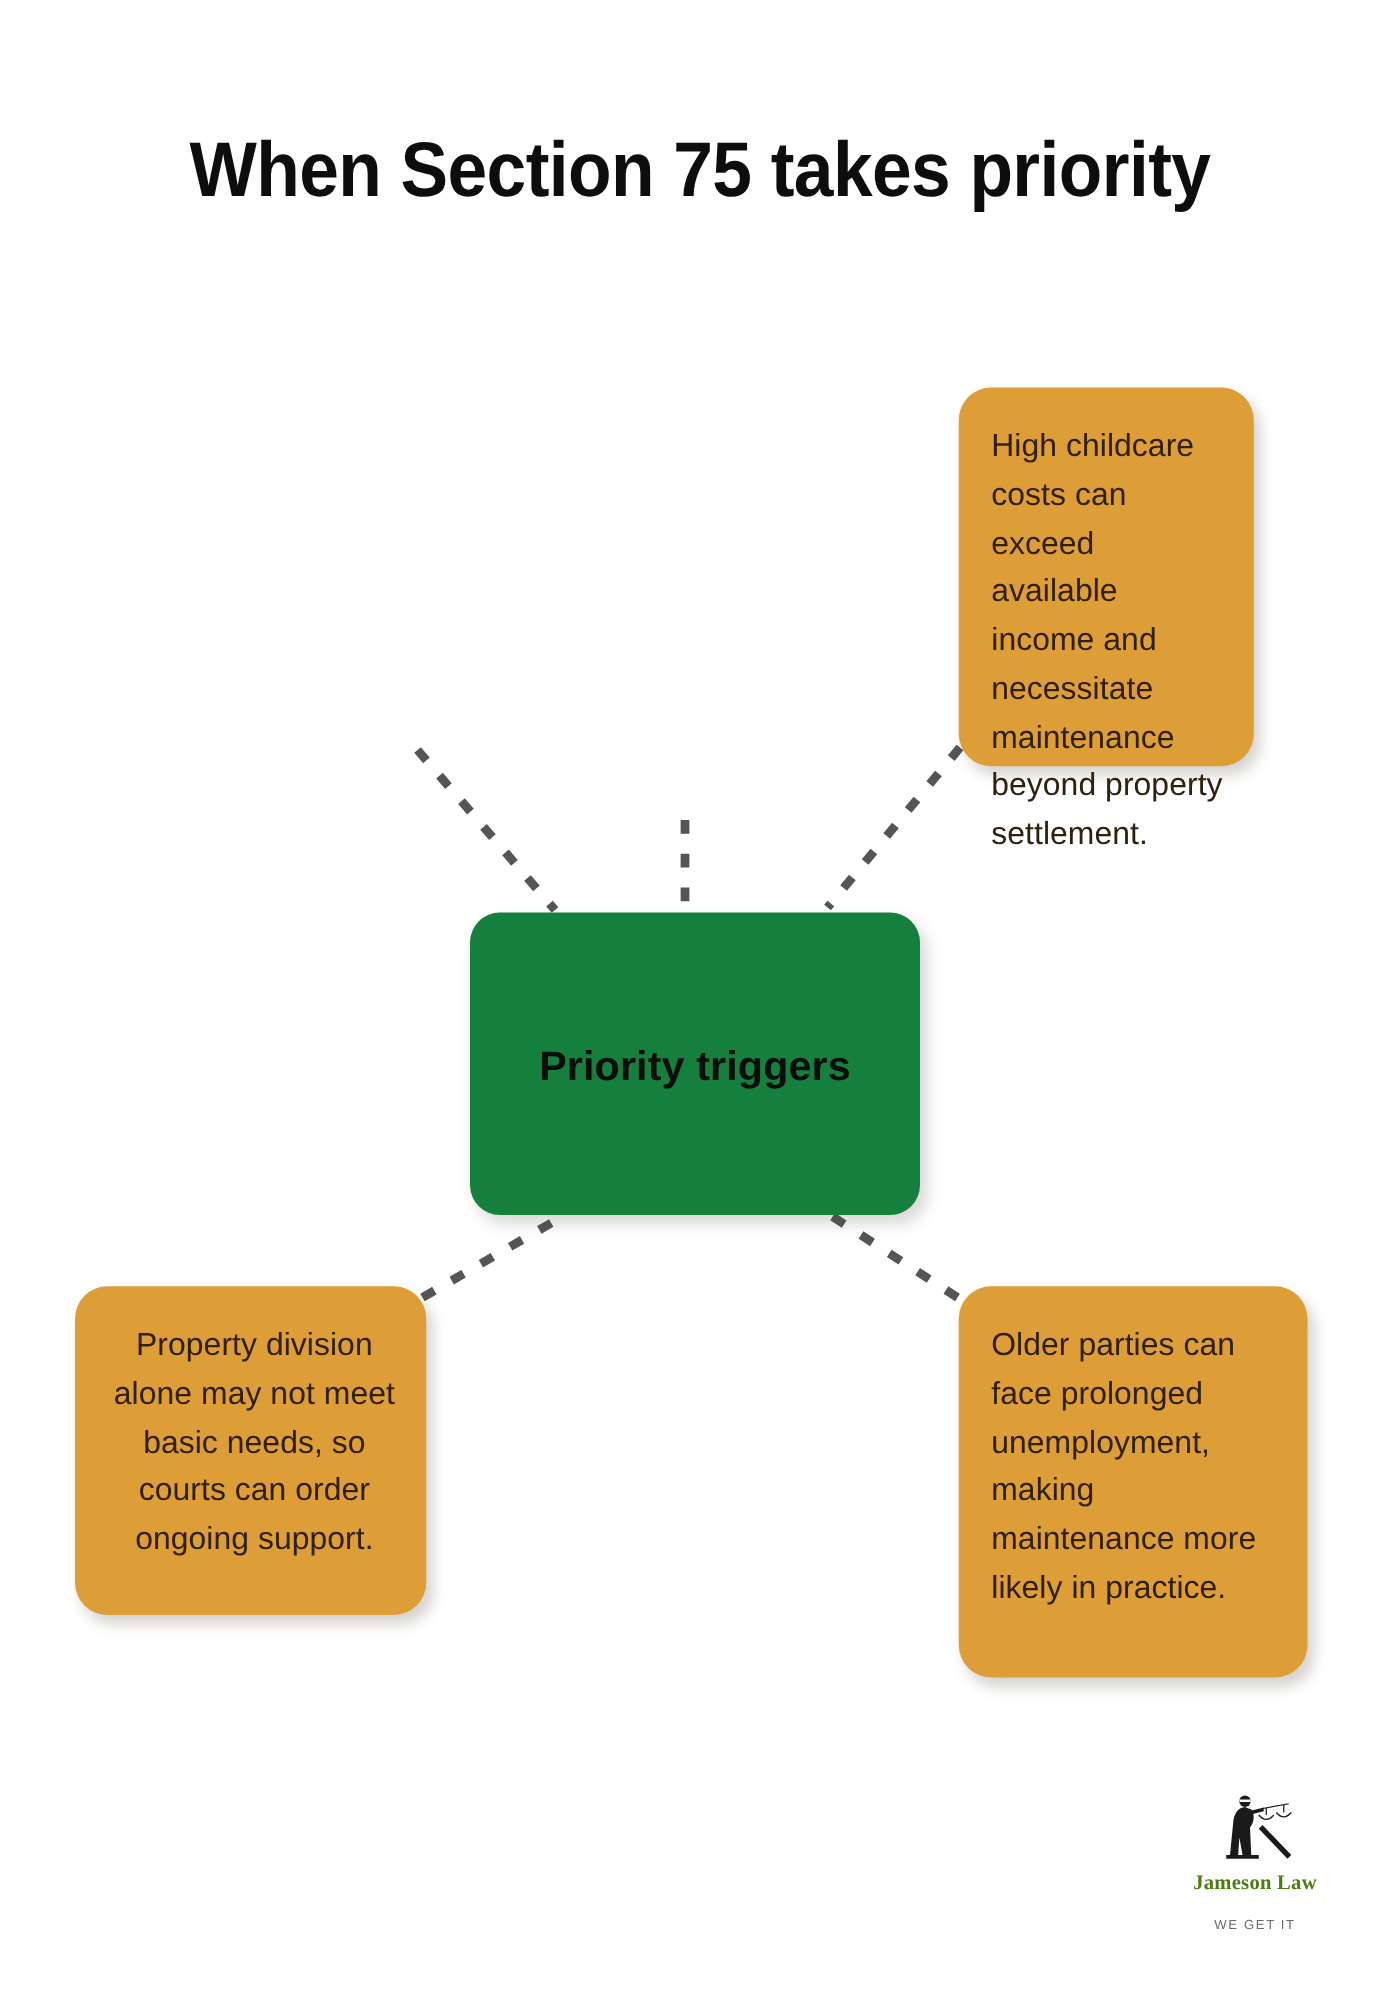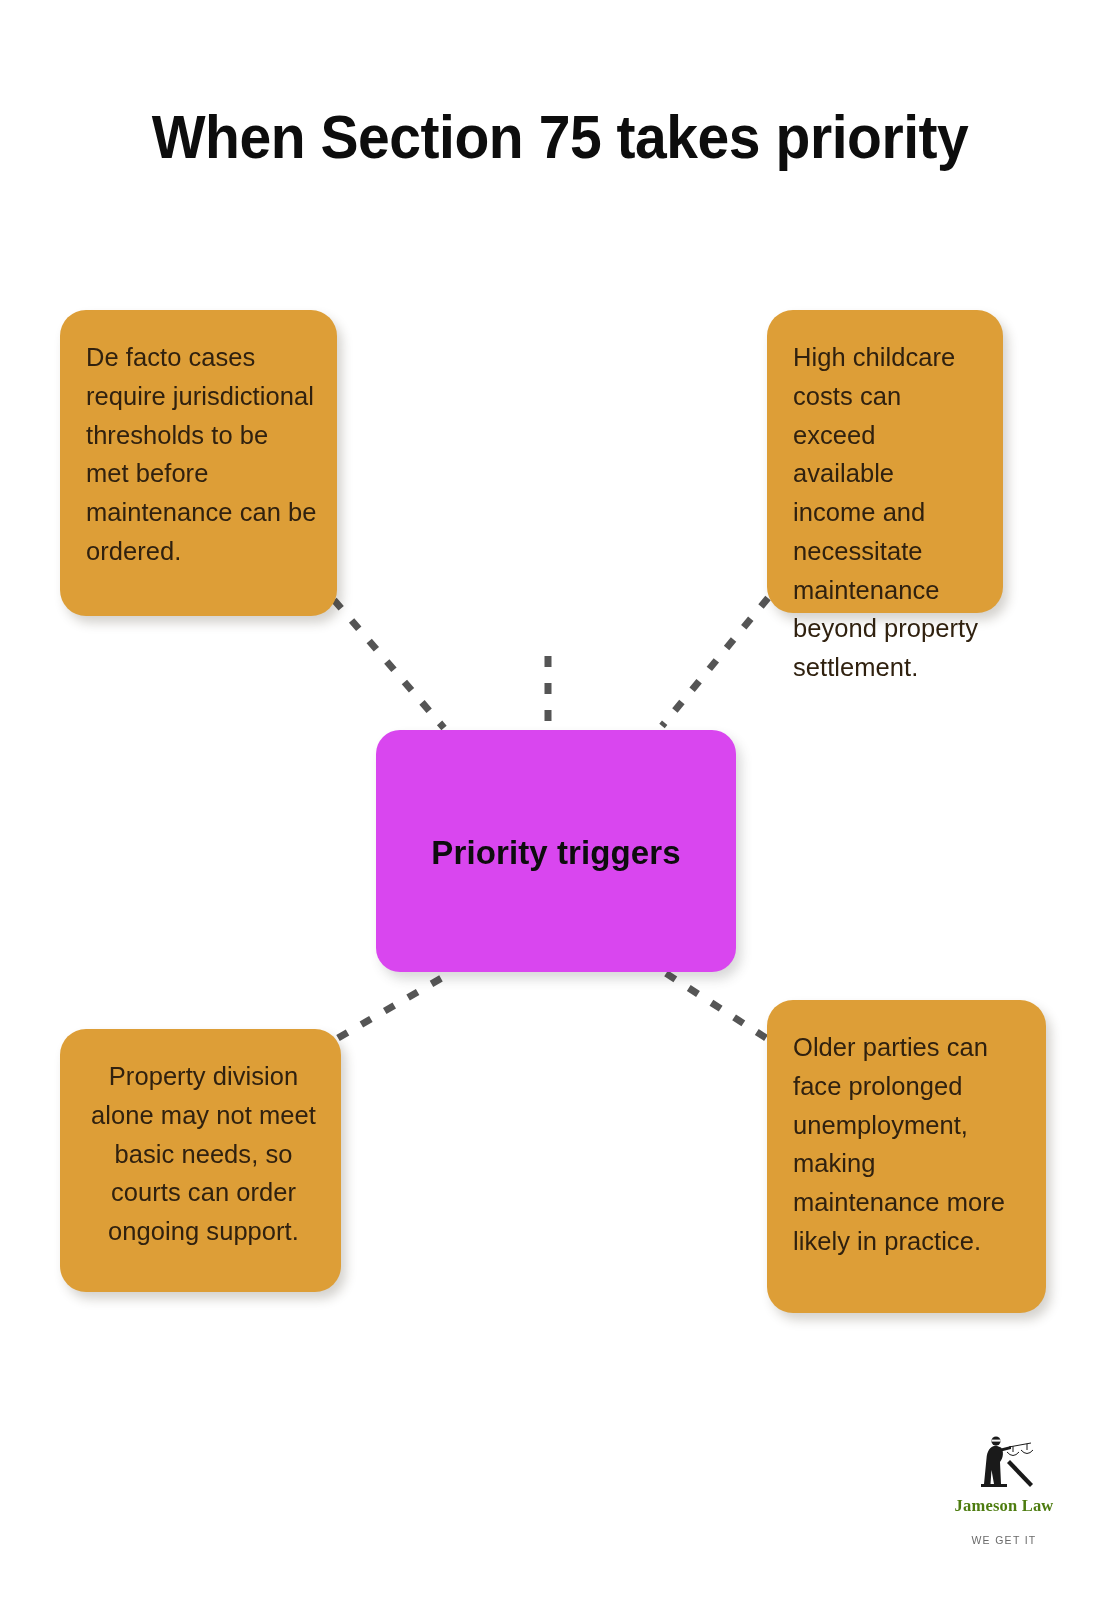--- a/index.html
+++ b/index.html
@@ -68,31 +68,31 @@
     font-size: 25.5px;
     line-height: 1.52;
     color: #30210f;
     letter-spacing: 0.05px;
   }
 
   #node-1 { left: 60px;  top: 310px;  width: 277px; height: 306px; }
   #node-2 { left: 415px; top: 310px;  width: 271px; height: 342px; }
   #node-3 { left: 767px; top: 310px;  width: 236px; height: 303px; }
   #node-4 { left: 60px;  top: 1029px; width: 281px; height: 263px; text-align: center; }
-  #node-5 { left: 767px; top: 1000px; width: 279px; height: 313px; }
+  #node-5 { left: 767px; top: 1029px; width: 279px; height: 313px; }
 
   
   #hub {
     position: absolute;
     left: 376px;
     top: 730px;
     width: 360px;
     height: 242px;
     border-radius: 24px;
-    background: #d946ef;
+    background: #15803d;
     box-shadow: 5px 7px 12px rgba(60, 60, 60, 0.20);
     display: flex;
     align-items: center;
     justify-content: center;
   }
   #hub .hub-label {
     font-family: "Liberation Sans Narrow", "Liberation Sans", sans-serif;
     font-weight: 700;
     font-size: 33px;
     color: #0d0d0d;
@@ -142,23 +142,20 @@
   <svg class="connectors" viewBox="0 0 1120 1598" width="1120" height="1598">
     <g stroke="#555555" stroke-width="7" stroke-dasharray="11 16" stroke-linecap="butt" fill="none">
       <line x1="334" y1="600" x2="444" y2="728"></line>
       <line x1="548" y1="656" x2="548" y2="728"></line>
       <line x1="768" y1="598" x2="662" y2="726"></line>
       <line x1="338" y1="1038" x2="452" y2="972"></line>
       <line x1="766" y1="1038" x2="664" y2="972"></line>
     </g>
   </svg>
 
-  <div class="node" id="node-1">
-    <div class="node-text">De facto cases require jurisdictional thresholds to be met before maintenance can be ordered.</div>
-  </div>
 
 
   <div class="node" id="node-3">
     <div class="node-text">High childcare costs can exceed available income and necessitate maintenance beyond property settlement.</div>
   </div>
 
   <div id="hub">
     <span class="hub-label">Priority triggers</span>
   </div>
 

